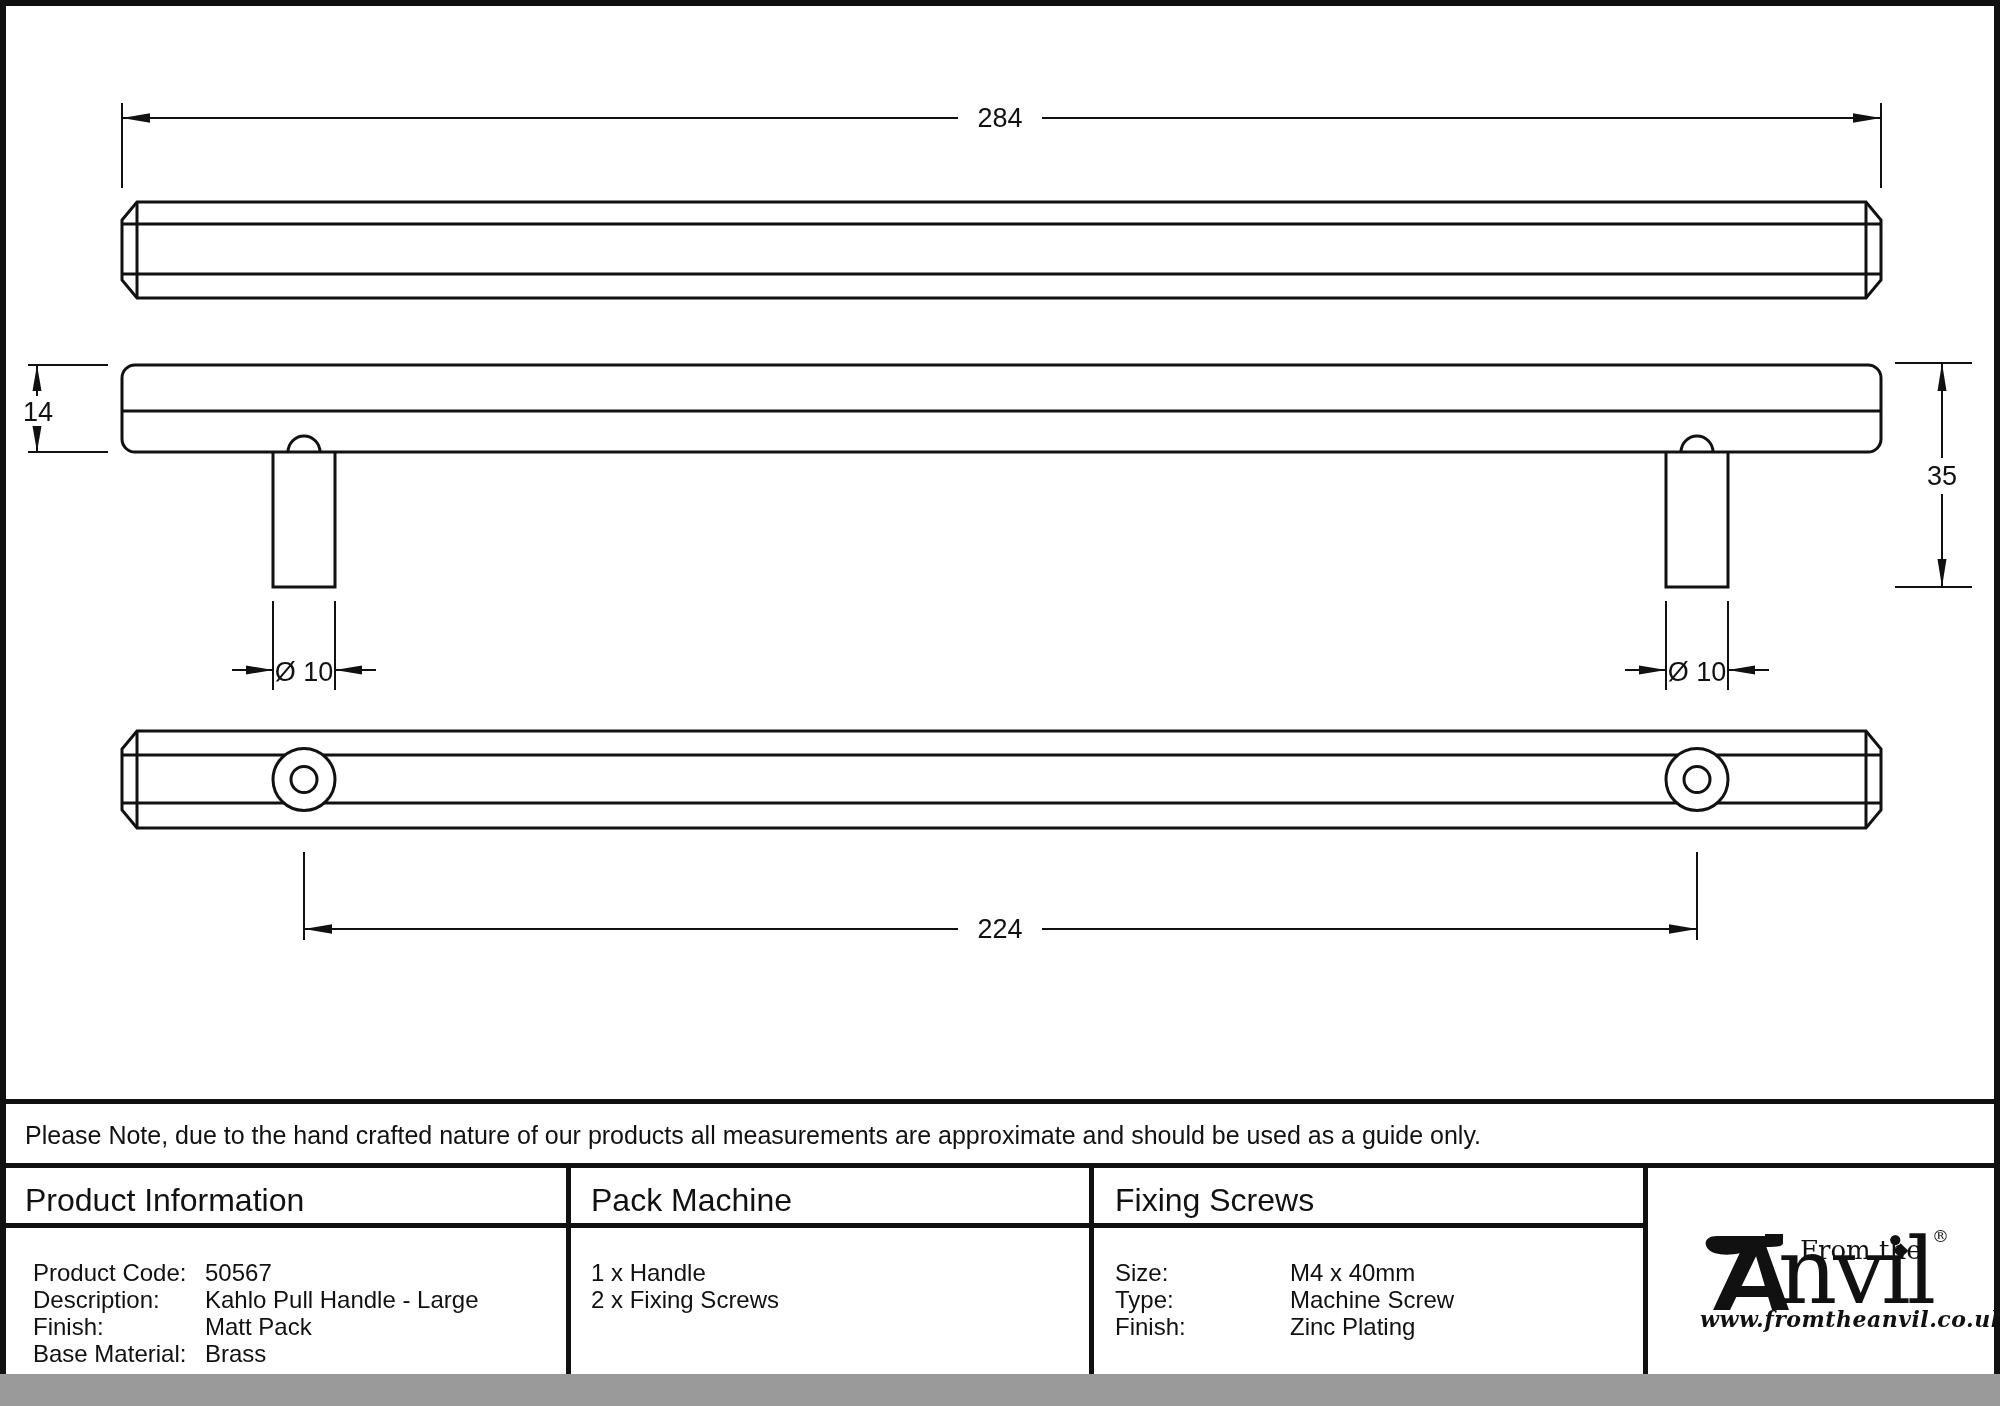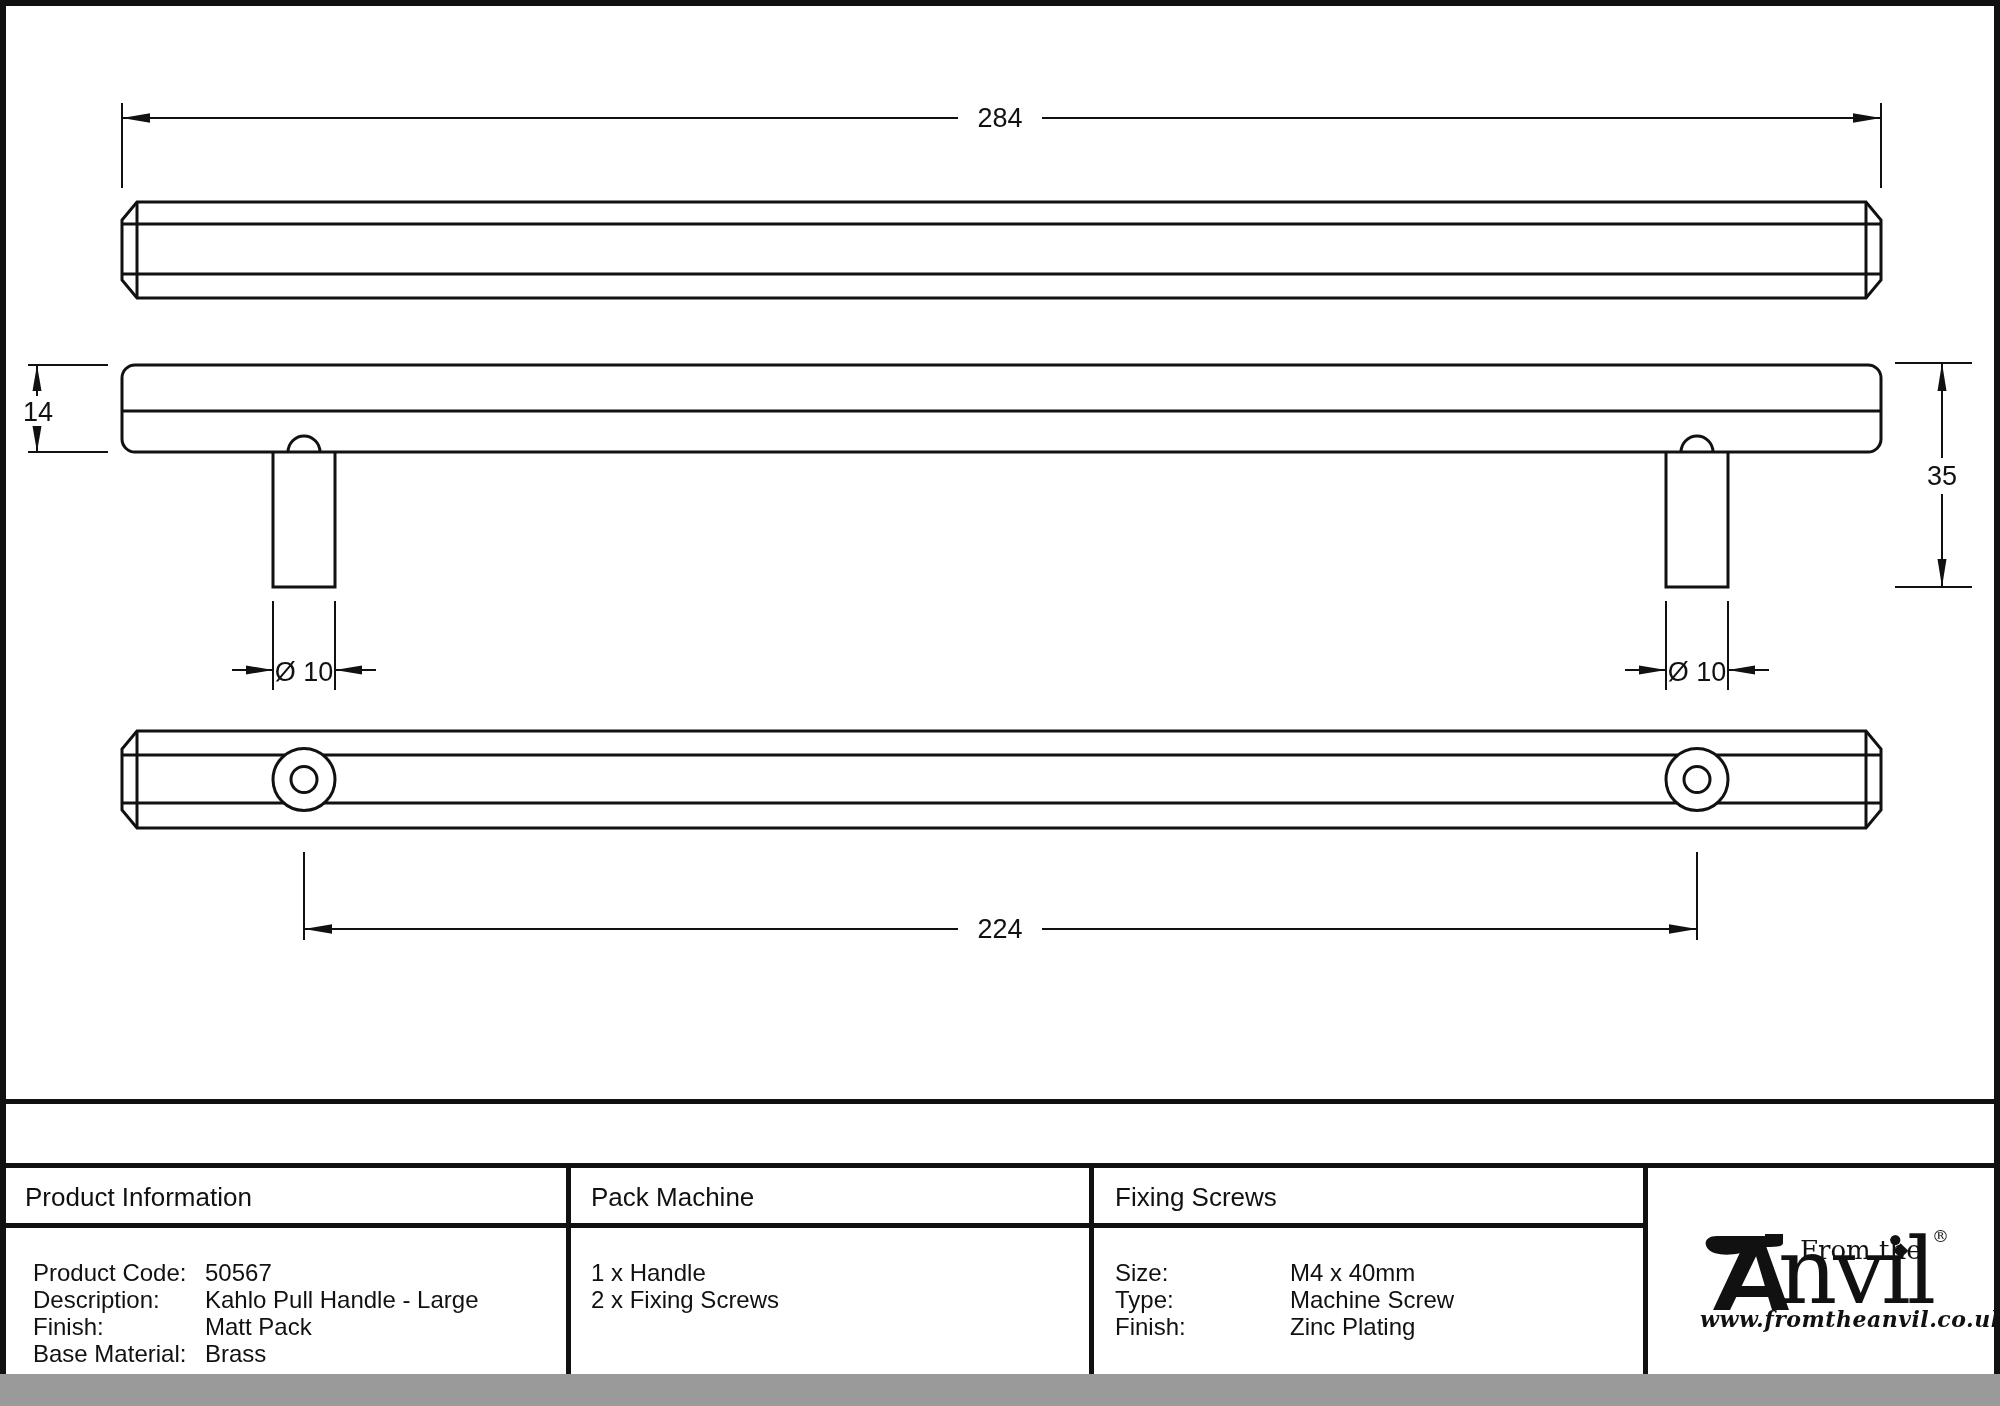--- a/index.html
+++ b/index.html
@@ -6,21 +6,21 @@
   .sheet{
     position:relative;width:2000px;height:1374px;background:#ffffff;
     font-family:"Liberation Sans", sans-serif;color:#111;overflow:hidden;
   }
   .drawing-svg{position:absolute;left:0;top:0;}
   .dim-text{font-family:"Liberation Sans", sans-serif;font-size:27px;fill:#111;}
   .hline,.vline{position:absolute;background:#111;}
   .note-text{
     position:absolute;left:25px;top:1121px;font-size:25px;letter-spacing:0;
   }
-  .col-title{position:absolute;top:1182px;font-size:26px;}
+  .col-title{position:absolute;top:1182px;font-size:32px;}
   .kv{position:absolute;top:1259px;display:grid;grid-template-columns:172px auto;
       grid-auto-rows:27px;font-size:24px;line-height:27px;}
   .kv3{grid-template-columns:175px auto;}
   .list{position:absolute;top:1259px;font-size:24px;line-height:27px;}
   
   .logo-anvil-svg{position:absolute;left:1703px;top:1234px;}
   .logo-nvil{
     position:absolute;left:1778px;top:1230px;font-family:"DejaVu Serif", serif;
     font-size:92px;line-height:84px;letter-spacing:-4px;
   }
@@ -138,20 +138,21 @@
     </g>
   </svg>
 
   <div class="hline" style="left:3px;top:1099px;width:1994px;height:5px;"></div>
   <div class="hline" style="left:3px;top:1163px;width:1994px;height:5px;"></div>
   <div class="hline" style="left:3px;top:1223px;width:1640px;height:5px;"></div>
   <div class="vline" style="left:566px;top:1163px;width:5px;height:240px;"></div>
   <div class="vline" style="left:1089px;top:1163px;width:5px;height:240px;"></div>
   <div class="vline" style="left:1643px;top:1163px;width:5px;height:240px;"></div>
 
+  <div class="note-text">Please Note, due to the hand crafted nature of our products all measurements are approximate and should be used as a guide only.</div>
 
   <div class="col-title" style="left:25px;">Product Information</div>
   <div class="col-title" style="left:591px;">Pack Machine</div>
   <div class="col-title" style="left:1115px;">Fixing Screws</div>
 
   <div class="kv" style="left:33px;">
     <span>Product Code:</span>
     <span>50567</span>
     <span>Description:</span>
     <span>Kahlo Pull Handle - Large</span>

